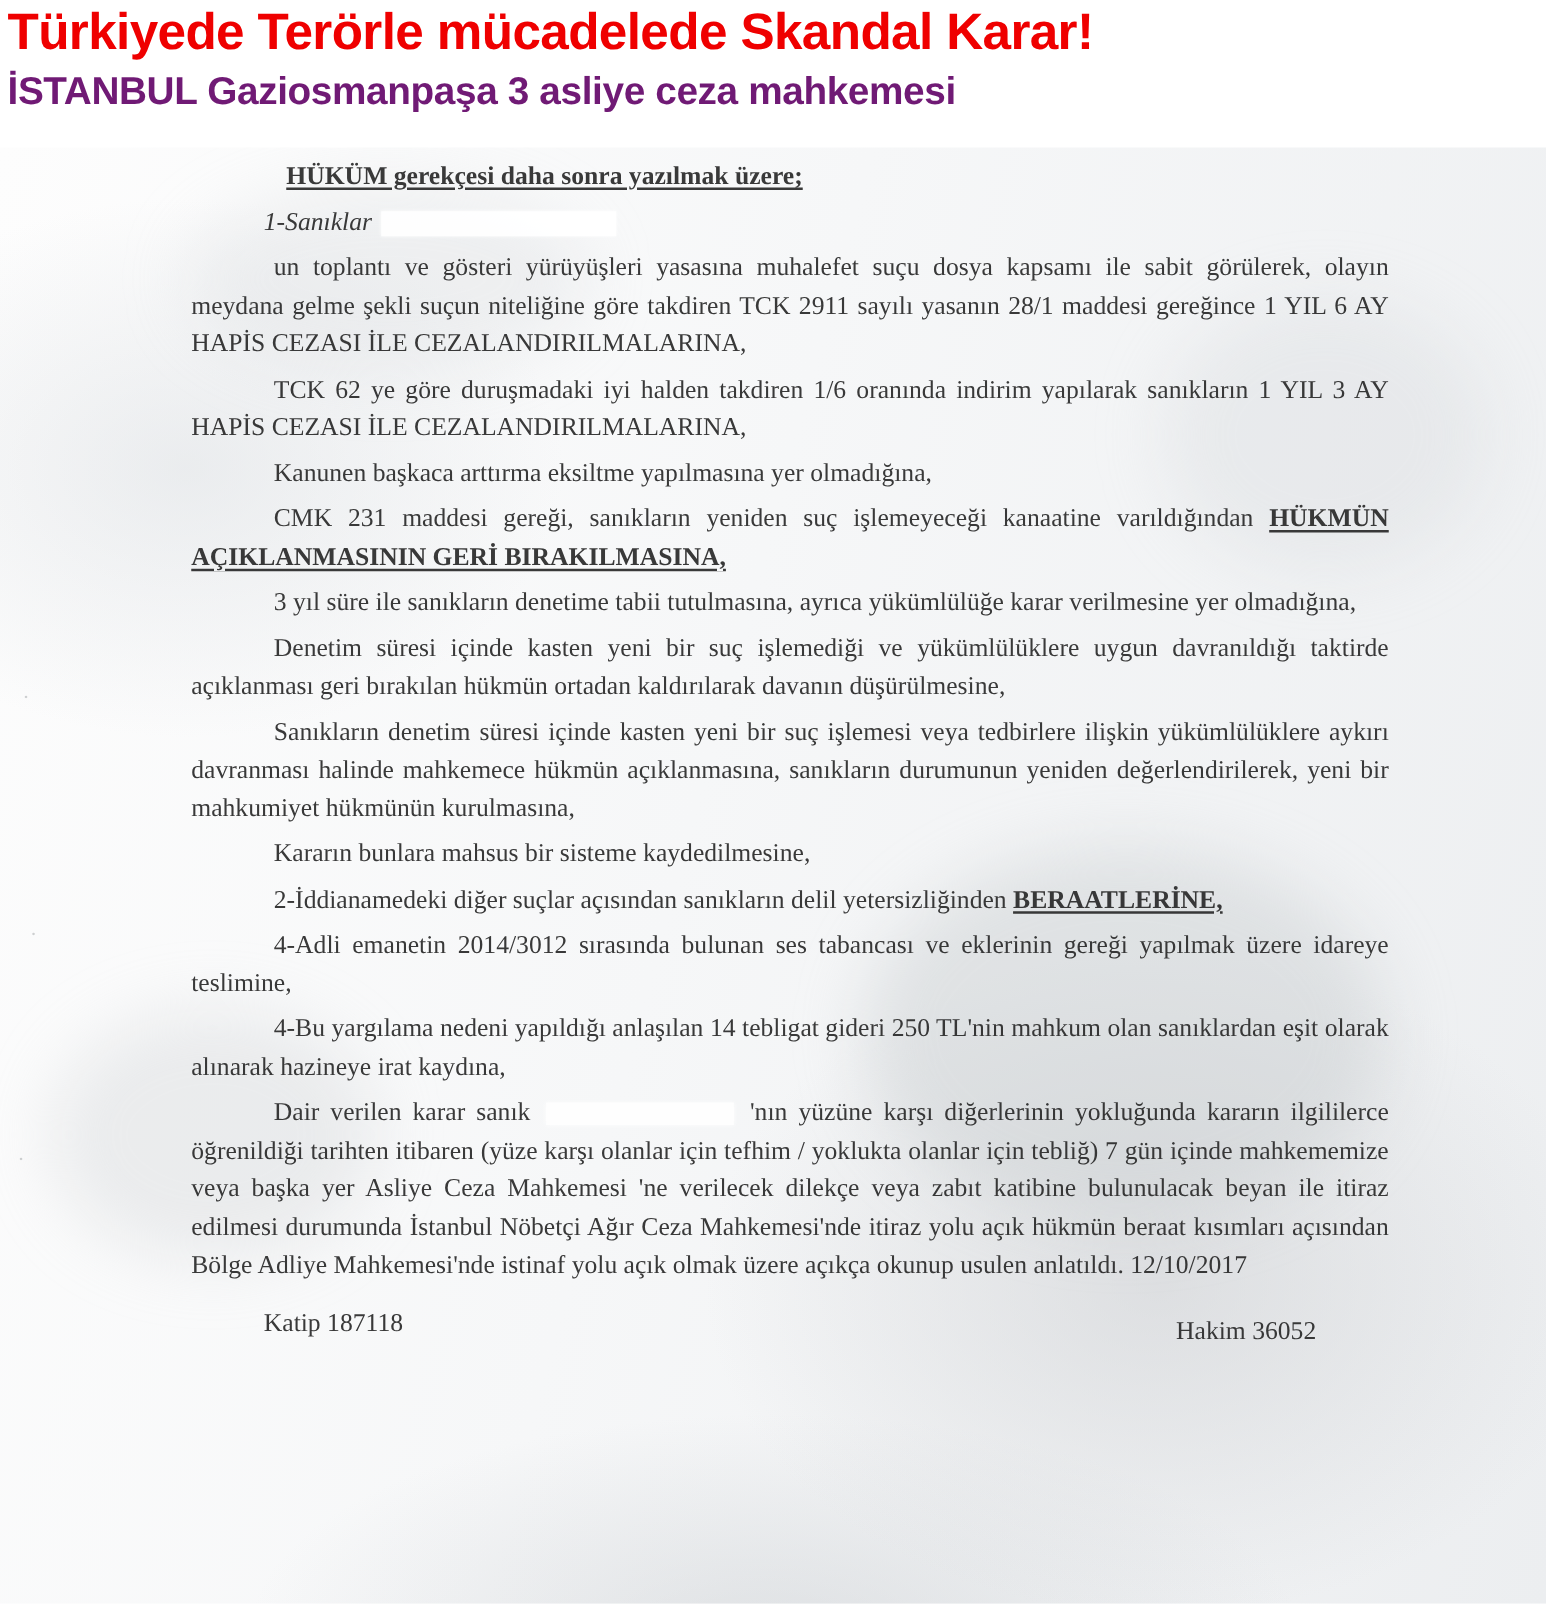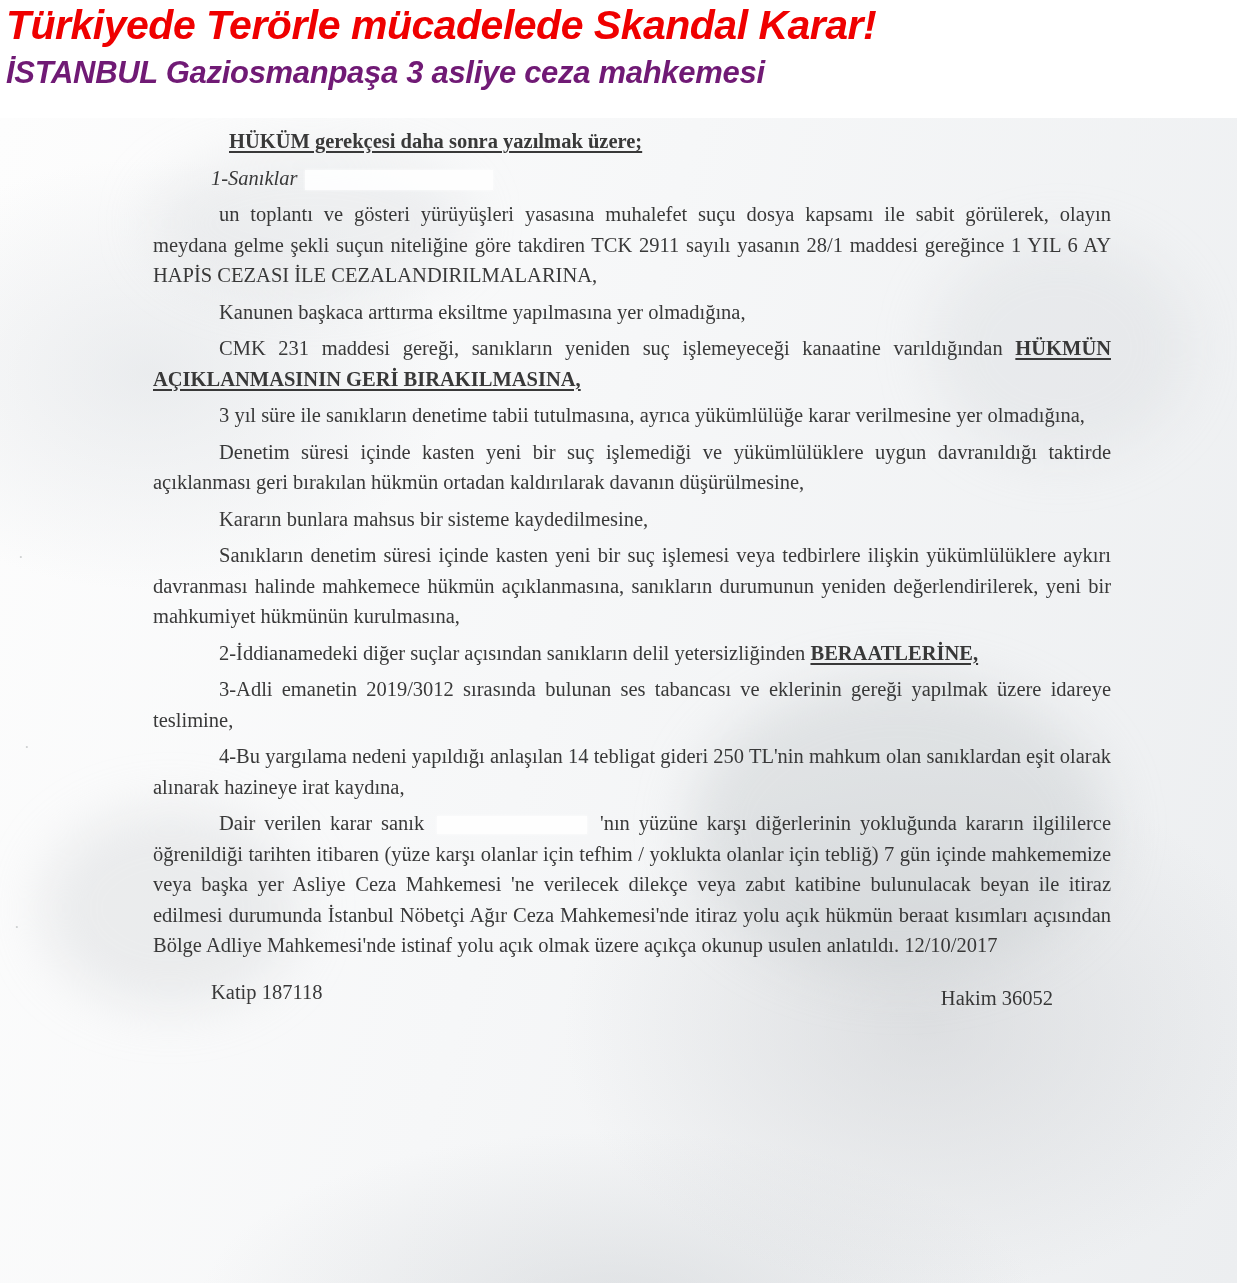--- a/index.html
+++ b/index.html
@@ -16,21 +16,20 @@
   }
 
   
   .headline-wrap {
     position: absolute;
     top: 0;
     left: 0;
     width: 1110px;
     background: #ffffff;
     z-index: 5;
-    font-style: italic;
   }
   .headline-main {
     font-family: "Liberation Sans", sans-serif;
     font-weight: bold;
     color: #ef0000;
     font-size: 41px;
     line-height: 44px;
     letter-spacing: -0.5px;
     padding: 3px 0 0 6px;
     white-space: nowrap;
@@ -159,28 +158,29 @@
     <p class="line-top">
       <span class="u b">HÜKÜM gerekçesi daha sonra yazılmak üzere;</span>
     </p>
 
     <p class="indent-sm">
       <span>1-Sanıklar</span>
       <span class="redact redact-a"></span>
     </p>
 
     <p class="indent">un toplantı ve gösteri yürüyüşleri yasasına muhalefet suçu dosya kapsamı ile sabit görülerek, olayın meydana gelme şekli suçun niteliğine göre takdiren TCK 2911 sayılı yasanın 28/1 maddesi gereğince 1 YIL 6 AY HAPİS CEZASI İLE CEZALANDIRILMALARINA,</p>
+    <p class="indent">TCK 62 ye göre duruşmadaki iyi halden takdiren 1/6 oranında indirim yapılarak sanıkların 1 YIL 3 AY HAPİS CEZASI İLE CEZALANDIRILMALARINA,</p>
     <p class="indent">Kanunen başkaca arttırma eksiltme yapılmasına yer olmadığına,</p>
     <p class="indent">CMK 231 maddesi gereği, sanıkların yeniden suç işlemeyeceği kanaatine varıldığından <span class="b u">HÜKMÜN AÇIKLANMASININ GERİ BIRAKILMASINA,</span></p>
     <p class="indent">3 yıl süre ile sanıkların denetime tabii tutulmasına, ayrıca yükümlülüğe karar verilmesine yer olmadığına,</p>
     <p class="indent">Denetim süresi içinde kasten yeni bir suç işlemediği ve yükümlülüklere uygun davranıldığı taktirde açıklanması geri bırakılan hükmün ortadan kaldırılarak davanın düşürülmesine,</p>
+    <p class="indent">Sanıkların denetim süresi içinde kasten yeni bir suç işlemesi veya tedbirlere ilişkin yükümlülüklere aykırı davranması halinde mahkemece hükmün açıklanmasına, sanıkların durumunun yeniden değerlendirilerek, yeni bir mahkumiyet hükmünün kurulmasına,</p>
     <p class="indent">Kararın bunlara mahsus bir sisteme kaydedilmesine,</p>
-    <p class="indent">Sanıkların denetim süresi içinde kasten yeni bir suç işlemesi veya tedbirlere ilişkin yükümlülüklere aykırı davranması halinde mahkemece hükmün açıklanmasına, sanıkların durumunun yeniden değerlendirilerek, yeni bir mahkumiyet hükmünün kurulmasına,</p>
     <p class="indent">2-İddianamedeki diğer suçlar açısından sanıkların delil yetersizliğinden <span class="b u">BERAATLERİNE,</span></p>
-    <p class="indent">3-Adli emanetin 2019/3012 sırasında bulunan ses tabancası ve eklerinin gereği yapılmak üzere idareye teslimine,</p>
+    <p class="indent">4-Adli emanetin 2014/3012 sırasında bulunan ses tabancası ve eklerinin gereği yapılmak üzere idareye teslimine,</p>
     <p class="indent">4-Bu yargılama nedeni yapıldığı anlaşılan 14 tebligat gideri 250 TL'nin mahkum olan sanıklardan eşit olarak alınarak hazineye irat kaydına,</p>
 
     <p class="indent">
       <span>Dair verilen karar sanık</span>
       <span class="redact redact-b"></span>
       <span>'nın yüzüne karşı diğerlerinin yokluğunda kararın ilgililerce öğrenildiği tarihten itibaren (yüze karşı olanlar için tefhim / yoklukta olanlar için tebliğ) 7 gün içinde mahkememize veya başka yer Asliye Ceza Mahkemesi 'ne verilecek dilekçe veya zabıt katibine bulunulacak beyan ile itiraz edilmesi durumunda İstanbul Nöbetçi Ağır Ceza Mahkemesi'nde itiraz yolu açık hükmün beraat kısımları açısından Bölge Adliye Mahkemesi'nde istinaf yolu açık olmak üzere açıkça okunup usulen anlatıldı. 12/10/2017</span>
     </p>
 
     <div class="sig-row">
       <span class="sig-left">Katip 187118</span>

